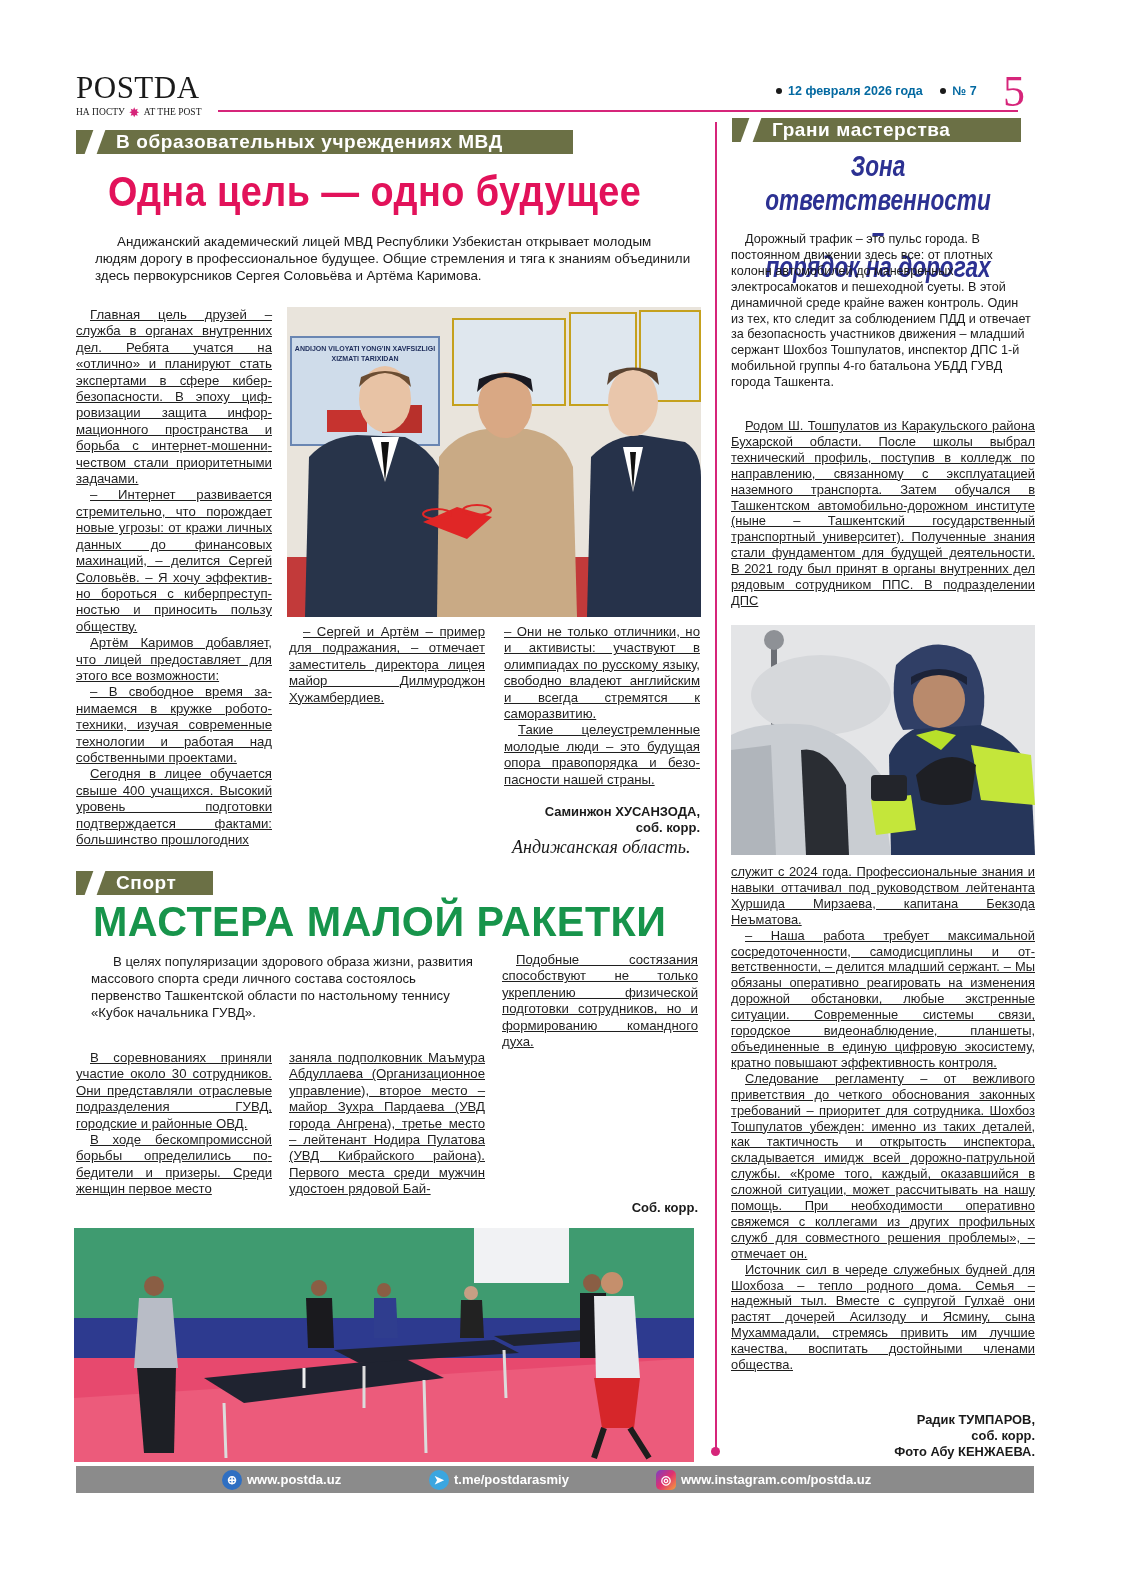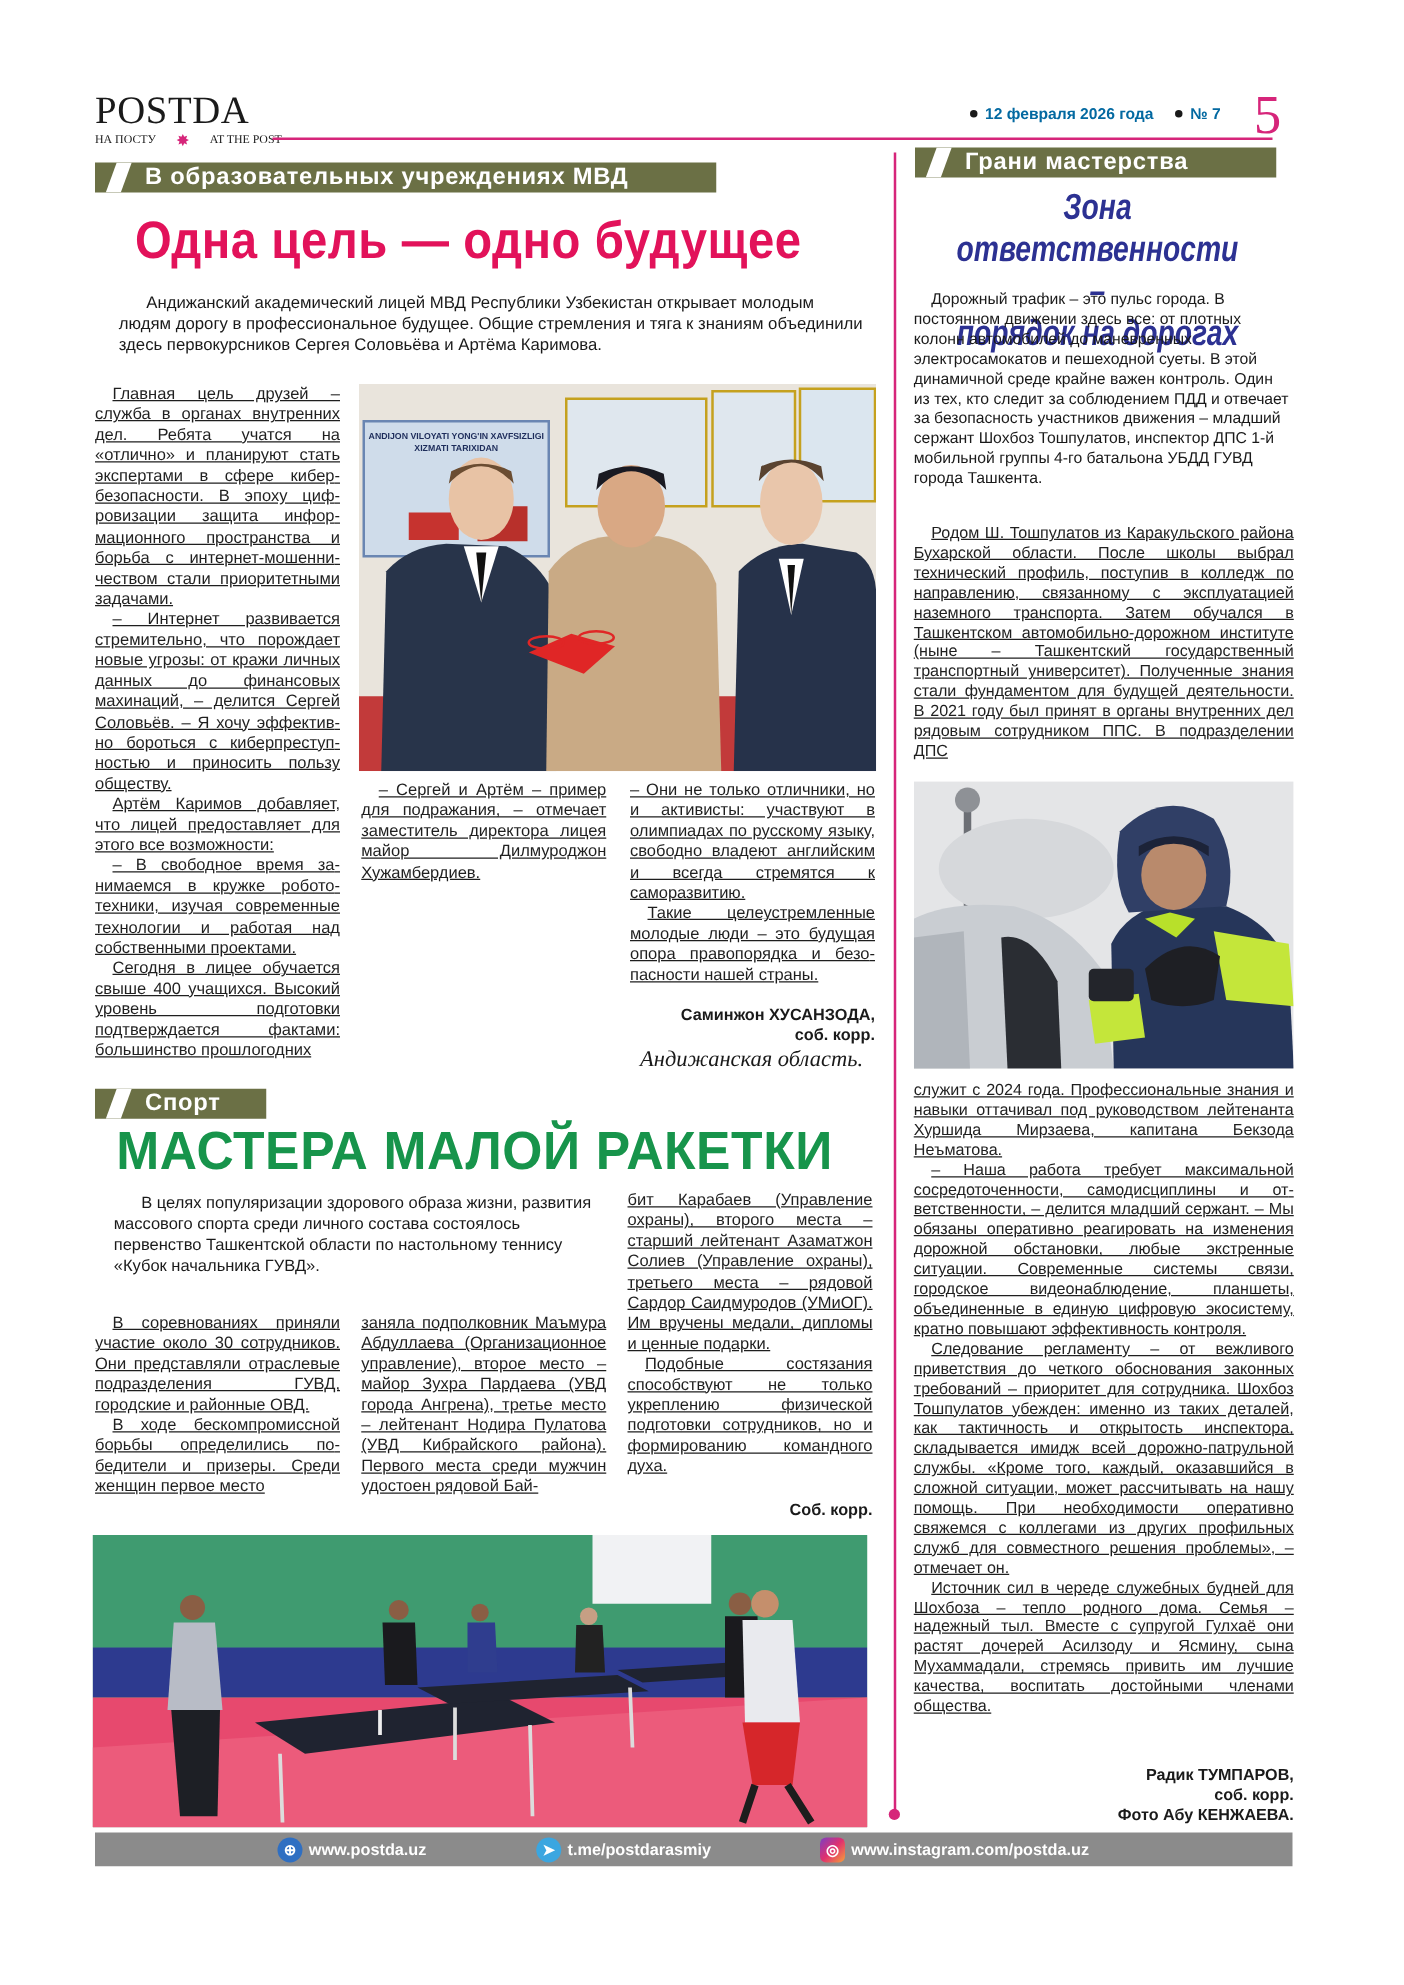--- a/index.html
+++ b/index.html
@@ -2,21 +2,21 @@
 <html><head>
 <meta charset="utf-8">
 <style>
   * { box-sizing: border-box; margin: 0; padding: 0; }
   html, body { width: 1123px; height: 1588px; background: #ffffff; overflow: hidden; }
   body { position: relative; font-family: "Liberation Sans", sans-serif; color: #1a1a1a; }
   .abs { position: absolute; }
 
   
   .logo { left: 76px; top: 72px; font-family: "Liberation Serif", serif; font-size: 31px; letter-spacing: 0.5px; color: #1a1a1a; line-height: 1; }
-  .logo-sub { left: 76px; top: 106px; font-family: "Liberation Serif", serif; font-size: 9.5px; color: #1a1a1a; display: flex; align-items: center; gap: 16px; line-height: 1; }
+  .logo-sub { left: 76px; top: 106px; font-family: "Liberation Serif", serif; font-size: 9.5px; color: #1a1a1a; display: flex; align-items: center; gap: 4px; line-height: 1; }
   .logo-sub .star { color: #d6257a; font-size: 13px; line-height: 1; }
   .top-rule { left: 218px; top: 110px; width: 800px; height: 1.5px; background: #d6257a; }
   .issue { left: 772px; top: 84px; font-size: 12.5px; font-weight: bold; color: #0369a1; white-space: nowrap; }
   .issue .dot { display: inline-block; width: 6px; height: 6px; border-radius: 50%; background: #1a1a1a; margin: 0 6px 1px 4px; vertical-align: middle; }
   .page-num { left: 1003px; top: 70px; font-family: "Liberation Serif", serif; font-size: 44px; color: #d6257a; line-height: 1; }
 
   
   .rubric { height: 24px; background: #6b7045; color: #fff; font-weight: bold; display: flex; align-items: center; overflow: hidden; }
   .rubric .slash { width: 40px; height: 100%; position: relative; flex: none; }
   .rubric .slash::before { content: ""; position: absolute; left: 13px; top: 0; width: 12px; height: 100%; background: #fff; transform: skewX(-20deg); }
@@ -180,21 +180,20 @@
 <div class="abs lead" style="left:91px; top:953px; width:390px; font-size:13.2px; line-height:17px; text-indent:22px;">В целях популяризации здорового образа жизни, развития массового спорта среди личного состава состоялось первенство Ташкентской области по настольному теннису «Кубок начальника ГУВД».</div>
 
 <div class="abs body-col" style="left:76px; top:1050px; width:196px;">
   <p>В соревнованиях приняли участие около 30 сотруд­ников. Они представляли отраслевые подразделения ГУВД, городские и район­ные ОВД.</p>
   <p>В ходе бескомпромиссной борьбы определились по­бедители и призеры. Сре­ди женщин первое место</p>
 </div>
 <div class="abs body-col" style="left:289px; top:1050px; width:196px;">
   <p style="text-indent:0">заняла подполковник Маъмура Абдуллаева (Ор­ганизационное управле­ние), второе место – майор Зухра Пардаева (УВД горо­да Ангрена), третье место – лейтенант Нодира Пулатова (УВД Кибрайского района). Первого места среди муж­чин удостоен рядовой Бай-</p>
 </div>
 <div class="abs body-col" style="left:502px; top:952px; width:196px;">
-  <p style="text-indent:0">бит Карабаев (Управление охраны), второго места – старший лейтенант Аза­матжон Солиев (Управ­ление охраны), третьего места – рядовой Сардор Саидмуродов (УМиОГ). Им вручены медали, дипломы и ценные подарки.</p>
   <p>Подобные состязания способствуют не только укреплению физической подготовки сотрудников, но и формированию командно­го духа.</p>
 </div>
 <div class="abs sig" style="left:502px; top:1200px; width:196px;">Соб. корр.</div>
 
 <div class="abs photo" style="left:74px; top:1228px; width:620px; height:234px;">
   <svg width="620" height="234" viewBox="0 0 620 234">
     <rect width="620" height="234" fill="#4fa57a"></rect>
     <rect x="0" y="0" width="620" height="90" fill="#3f9b70"></rect>
     <rect x="400" y="0" width="95" height="55" fill="#f1f2f4"></rect>
     <rect x="0" y="90" width="620" height="40" fill="#2d3a8f"></rect>

